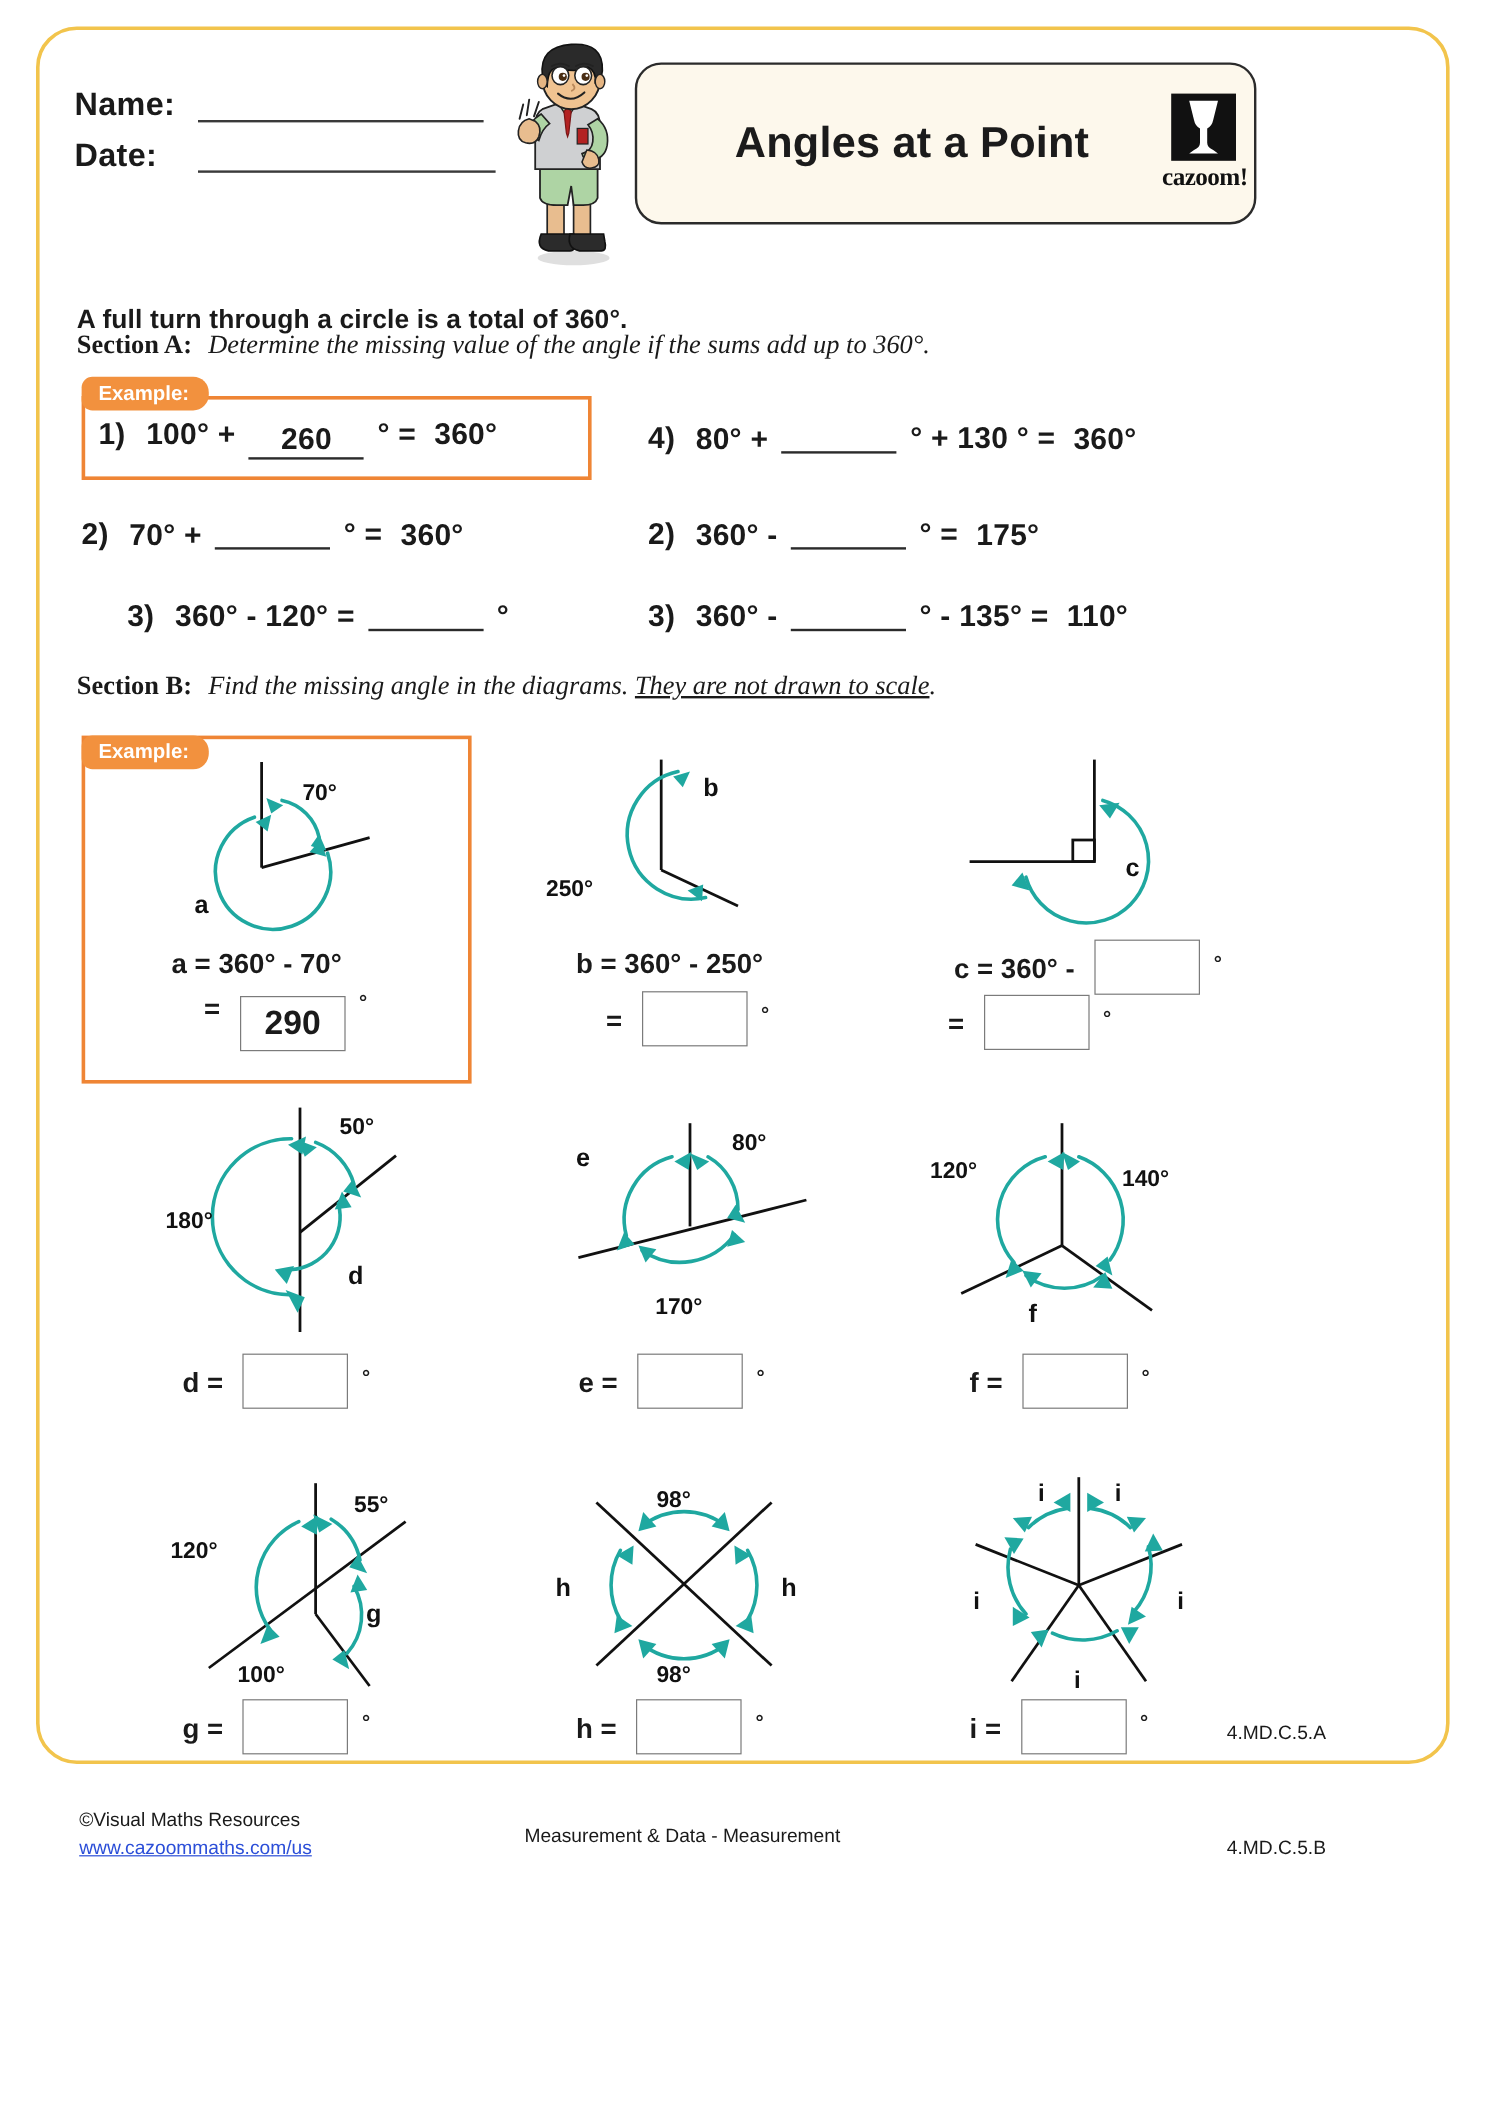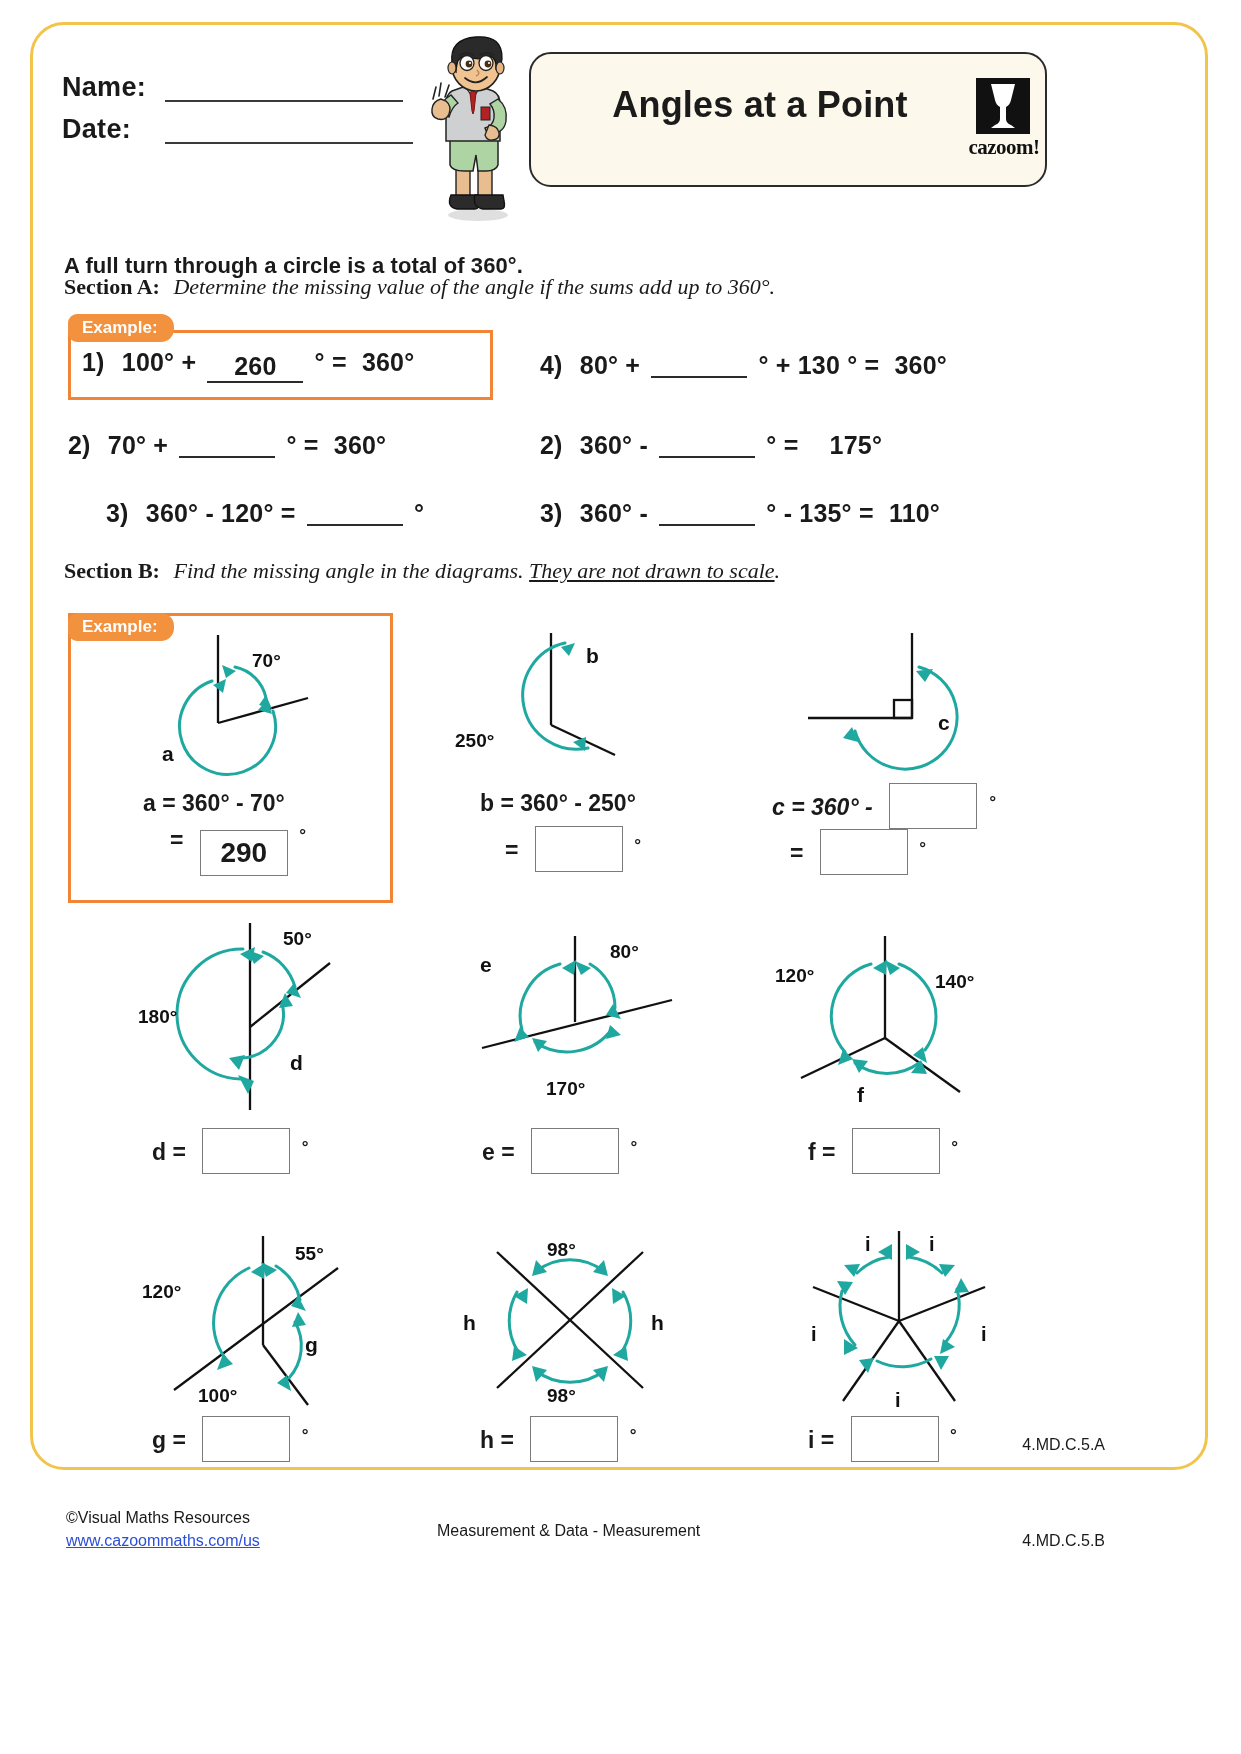--- a/index.html
+++ b/index.html
@@ -14,21 +14,21 @@
 
   
   .hdr-label{position:absolute;font-weight:bold;font-size:27px;letter-spacing:.3px;}
   .hdr-line{position:absolute;border-bottom:2px solid #3a3a3a;}
 
   .title-box{
     position:absolute;left:529px;top:52px;width:518px;height:135px;
     background:#fdf8ec;border:2px solid #2b2b2b;border-radius:22px;box-sizing:border-box;
   }
   .title-text{
-    position:absolute;left:560px;top:84px;width:400px;text-align:center;
+    position:absolute;left:560px;top:98px;width:400px;text-align:center;
     font-size:36px;font-weight:bold;letter-spacing:.2px;color:#1b1b1b;
   }
   .logo-wrap{position:absolute;left:968px;top:78px;width:72px;height:90px;}
   .logo-sq{position:absolute;left:8px;top:0;width:54px;height:56px;background:#111;}
   .logo-goblet{
     position:absolute;left:20px;top:4px;width:30px;height:48px;
   }
   .logo-word{
     position:absolute;left:0;top:57px;width:72px;text-align:center;
     font-family:"Liberation Serif",serif;font-weight:bold;font-size:21px;color:#111;letter-spacing:-.5px;
@@ -180,21 +180,21 @@
     <span class="blank" style="width:96px;margin:0 4px;"></span>
     <span>° + 130 ° =</span>
     <span style="margin-left:8px;">360°</span>
   </div>
 
   <div class="prob" style="left:540px;top:428px;">
     <span>2)</span>
     <span style="margin-left:10px;">360° -</span>
     <span class="blank" style="width:96px;margin:0 4px;"></span>
     <span>° =</span>
-    <span style="margin-left:24px;">175°</span>
+    <span style="margin-left:8px;">175°</span>
   </div>
 
   <div class="prob" style="left:540px;top:496px;">
     <span>3)</span>
     <span style="margin-left:10px;">360° -</span>
     <span class="blank" style="width:96px;margin:0 4px;"></span>
     <span>° - 135° =</span>
     <span style="margin-left:8px;">110°</span>
   </div>
 
@@ -258,21 +258,21 @@
       <rect x="104" y="75" width="18" height="18"></rect>
     </g>
     <g stroke="#1fa8a0" stroke-width="3" fill="none" stroke-linecap="round">
       <path d="M129 42 A52 52 0 1 1 65 106"></path>
     </g>
     <path d="M126 46 l17 -2 l-8 13 z" fill="#1fa8a0"></path>
     <path d="M62 102 l6 15 l-15 -4 z" fill="#1fa8a0"></path>
     <text x="148" y="105" font-family="Liberation Sans, sans-serif" font-size="21" font-weight="bold" fill="#111">c</text>
   </svg>
 
-  <div class="ans" style="left:772px;top:783px;font-style:italic;">
+  <div class="ans" style="left:795px;top:783px;">
     <span>c = 360° -</span>
     <span class="abox" style="margin-left:10px;"></span>
     <span class="deg">°</span>
   </div>
   <div class="ans" style="left:790px;top:829px;">
     <span>=</span>
     <span class="abox" style="margin-left:10px;"></span>
     <span class="deg">°</span>
   </div>
 

